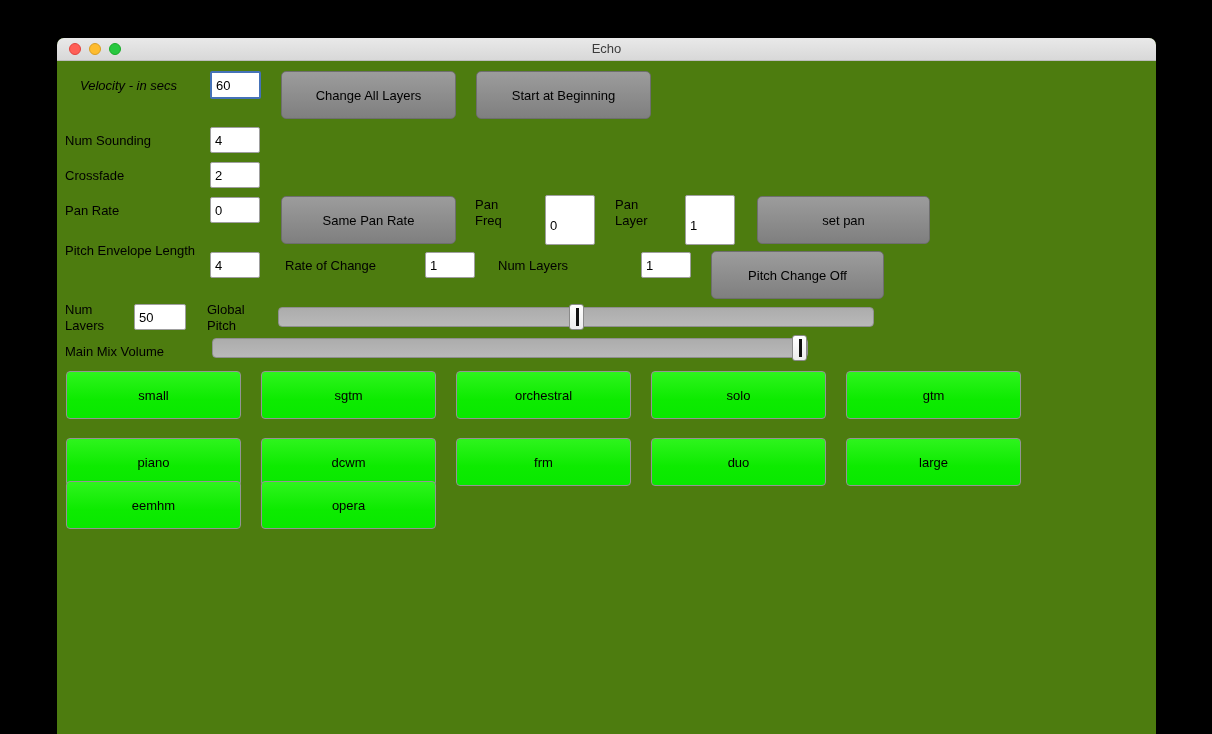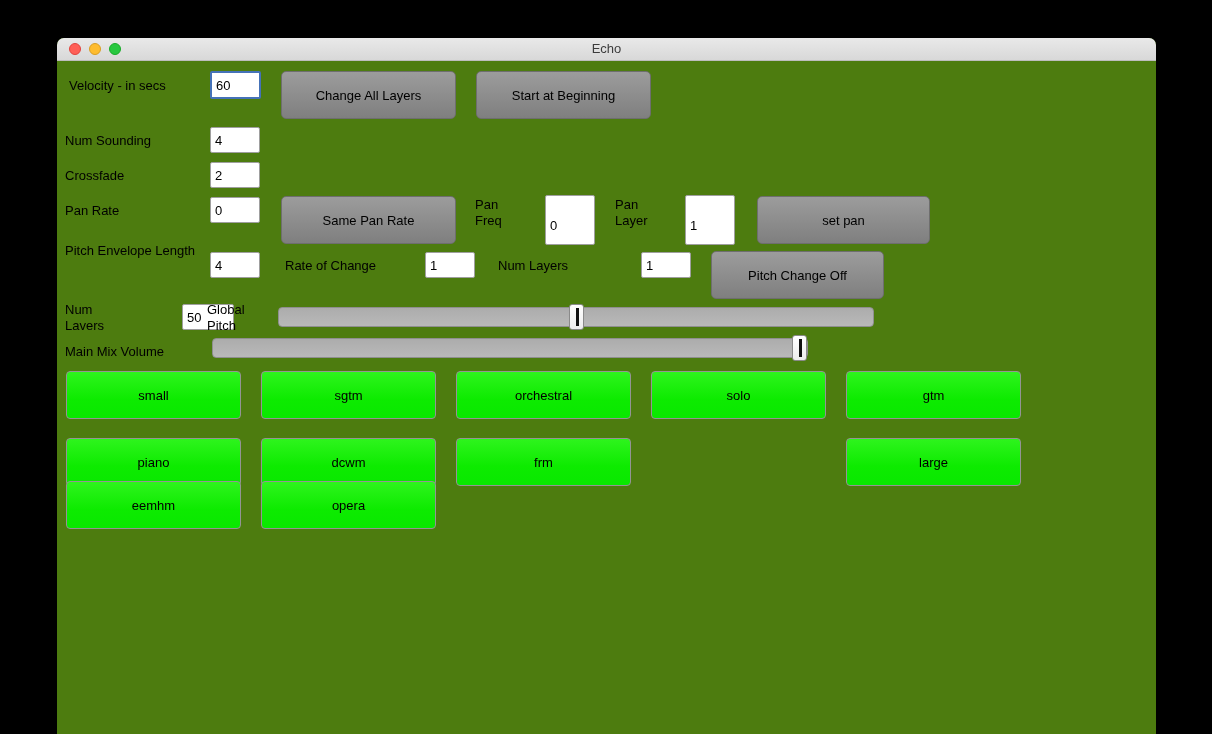--- a/index.html
+++ b/index.html
@@ -69,21 +69,21 @@
 
 <div class="window">
 
   <div class="titlebar">
     <span class="traffic t-red"></span>
     <span class="traffic t-yellow"></span>
     <span class="traffic t-green"></span>
     <div class="title">Echo</div>
   </div>
 
-  <div class="lbl" style="left:12px;top:40px;width:150px;">Velocity - in secs</div>
+  <div class="lbl" style="left:23px;top:40px;width:150px;font-style:italic;">Velocity - in secs</div>
   <input class="inp focused" style="left: 153px; top: 33px; width: 51px; height: 28px;" value="60">
   <button class="gbtn" style="left:224px;top:33px;width:175px;height:48px;text-align:center;">Change All Layers</button>
   <button class="gbtn" style="left:419px;top:33px;width:175px;height:48px;">Start at Beginning</button>
 
   <div class="lbl" style="left:8px;top:95px;width:150px;">Num Sounding</div>
   <input class="inp" style="left: 153px; top: 89px; width: 50px; height: 26px;" value="4">
 
   <div class="lbl" style="left:8px;top:130px;width:150px;">Crossfade</div>
   <input class="inp" style="left: 153px; top: 124px; width: 50px; height: 26px;" value="2">
 
@@ -98,36 +98,37 @@
 
   <div class="lbl" style="left:8px;top:205px;width:145px;">Pitch Envelope Length</div>
   <input class="inp" style="left: 153px; top: 214px; width: 50px; height: 26px;" value="4">
   <div class="lbl" style="left:228px;top:220px;width:130px;">Rate of Change</div>
   <input class="inp" style="left: 368px; top: 214px; width: 50px; height: 26px;" value="1">
   <div class="lbl" style="left:441px;top:220px;width:120px;">Num Layers</div>
   <input class="inp" style="left: 584px; top: 214px; width: 50px; height: 26px;" value="1">
   <button class="gbtn" style="left:654px;top:213px;width:173px;height:48px;">Pitch Change Off</button>
 
   <div class="lbl" style="left:8px;top:264px;width:60px;">Num Lavers</div>
-  <input class="inp" style="left: 77px; top: 266px; width: 52px; height: 26px; margin-left: 48px;" value="50">
+  <input class="inp" style="left: 77px; top: 266px; width: 52px; height: 26px;" value="50">
   <div class="lbl" style="left:150px;top:264px;width:55px;">Global Pitch</div>
   <div class="slider" style="left:221px;top:269px;width:596px;">
     <span class="slider-thumb" style="left: calc(50% - 7.5px);"></span>
   </div>
 
   <div class="lbl" style="left:8px;top:306px;width:145px;">Main Mix Volume</div>
   <div class="slider" style="left:155px;top:300px;width:596px;">
     <span class="slider-thumb" style="left: calc(100% - 15px);"></span>
   </div>
 
   <button class="preset pcol1 prow1">small</button>
   <button class="preset pcol2 prow1">sgtm</button>
   <button class="preset pcol4 prow1">solo</button>
   <button class="preset pcol3 prow1">orchestral</button>
   <button class="preset pcol5 prow1">gtm</button>
   <button class="preset pcol1 prow2">piano</button>
   <button class="preset pcol2 prow2">dcwm</button>
   <button class="preset pcol3 prow2">frm</button>
+  <button class="preset pcol4 prow2">duo</button>
   <button class="preset pcol5 prow2">large</button>
   <button class="preset pcol1 prow3">eemhm</button>
   <button class="preset pcol2 prow3">opera</button>
 
 </div>
 
 </body></html>

